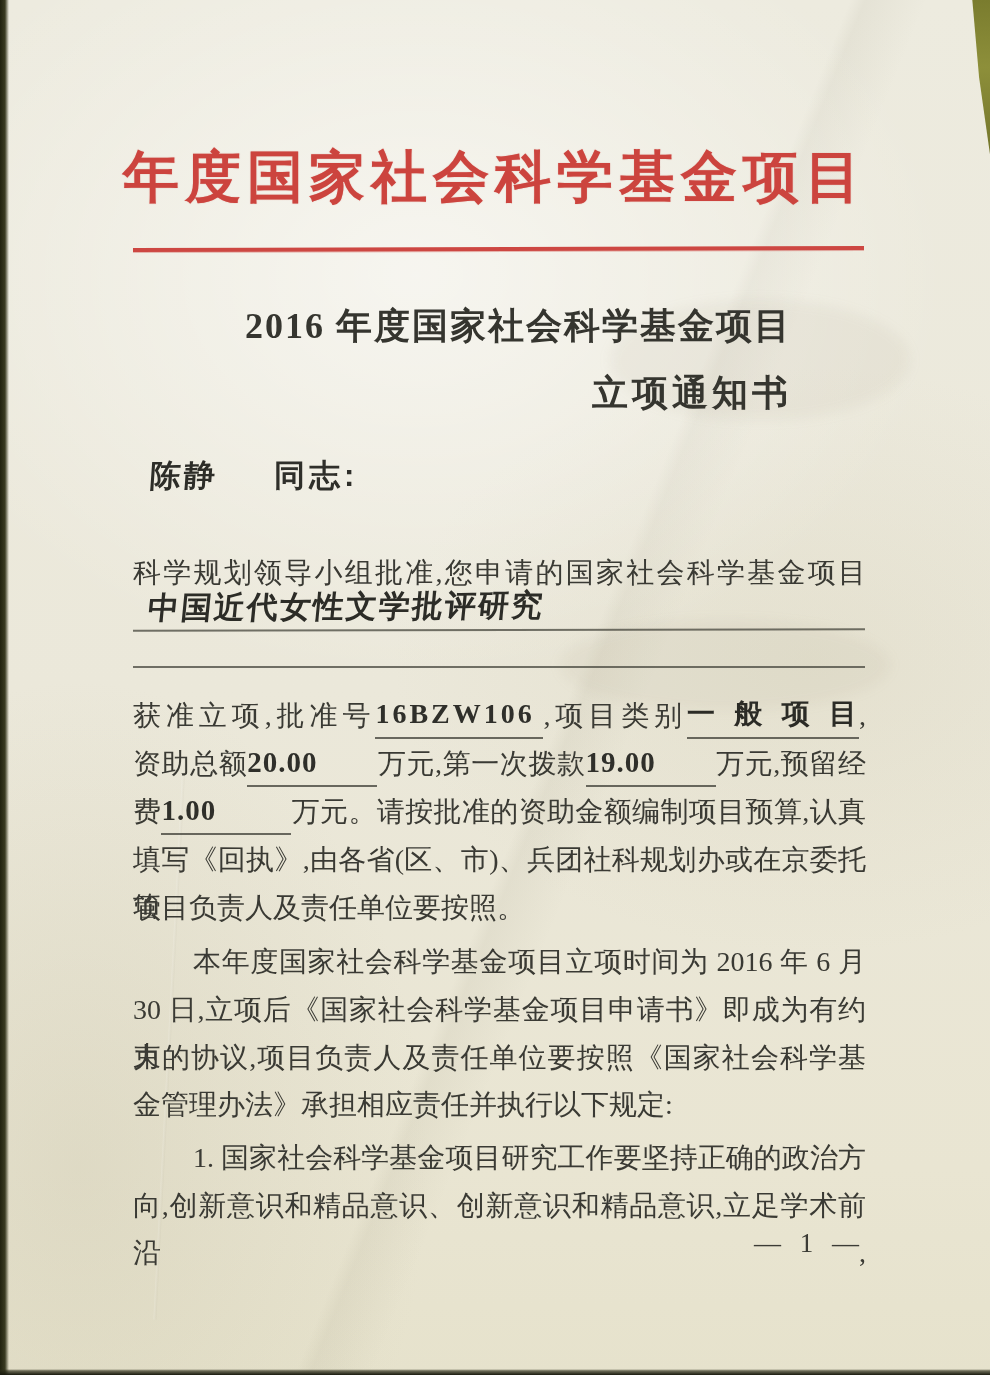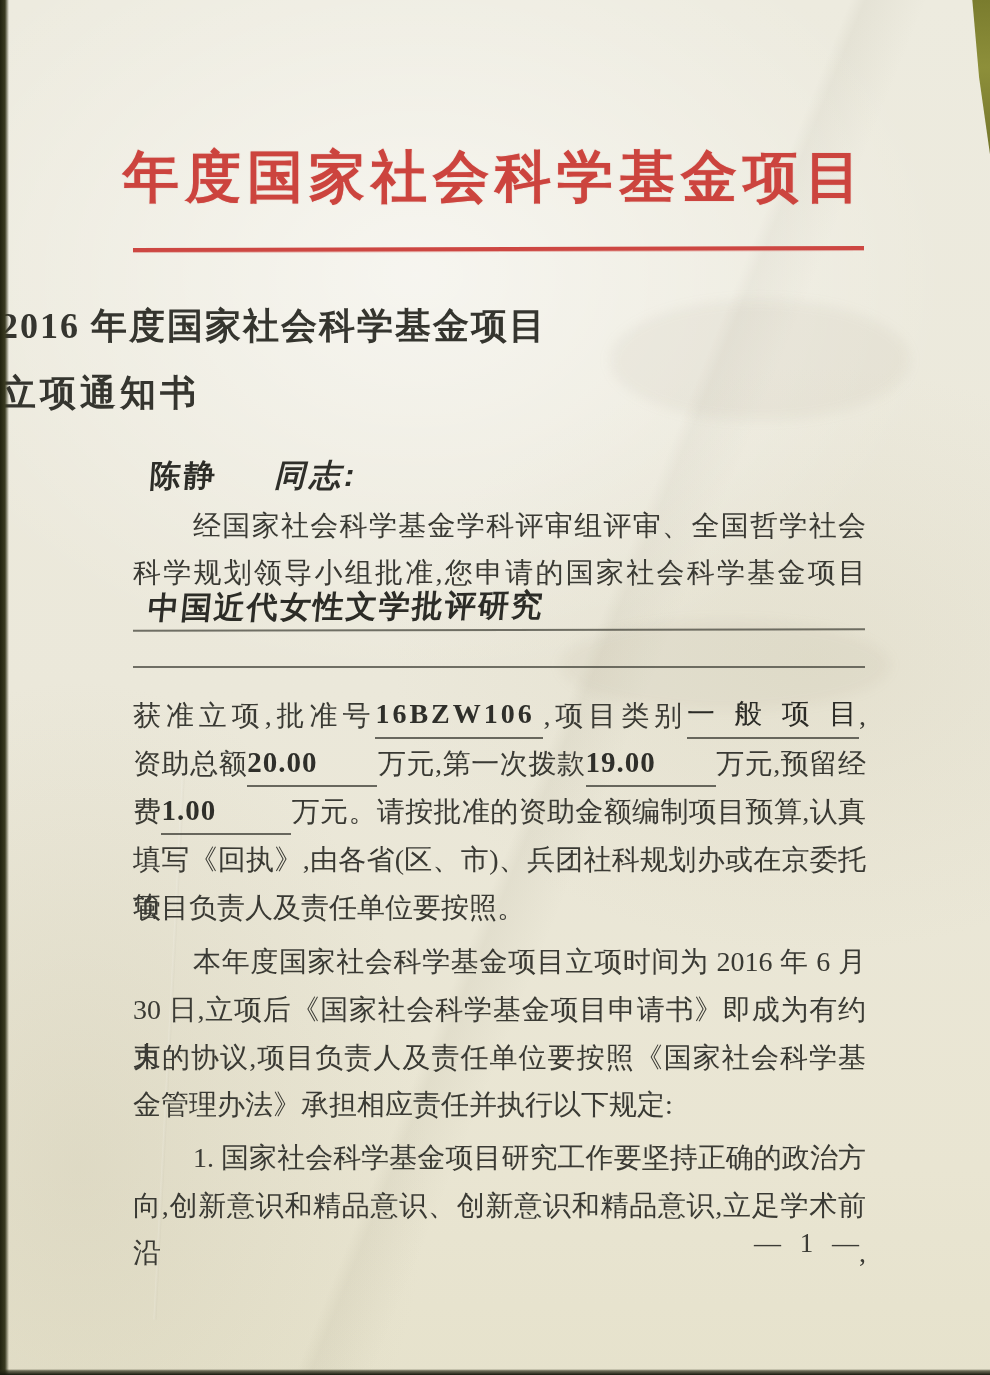--- a/index.html
+++ b/index.html
@@ -34,39 +34,39 @@
   .smudge.b{left:560px;top:620px;width:330px;height:90px;background:rgba(150,145,120,0.07);}
   .org-title{
     position:absolute;left:0;top:140px;width:990px;text-align:center;
     font-size:56px;font-weight:800;letter-spacing:6px;color:#cc443e;
     text-shadow:0 0 1px rgba(204,68,62,0.5);
     font-family:"Liberation Serif","DejaVu Serif",serif;
   }
   .red-rule{position:absolute;left:133px;top:247px;width:731px;height:4px;background:#cd4742;
     box-shadow:0 1px 0 rgba(205,71,66,0.35);transform:rotate(-0.15deg);}
 
-  .doc-title{position:absolute;left:0;top:302px;width:792px;text-align:left;
+  .doc-title{position:absolute;left:0;top:302px;width:792px;text-align:right;
     color:#35352f;font-weight:700;}
   .doc-title .t1{font-size:36px;letter-spacing:2px;}
   .doc-title .t2{font-size:36px;letter-spacing:4px;margin-top:18px;}
 
   .salutation{position:absolute;left:150px;top:455px;width:600px;height:42px;color:#33332d;}
   .hw-name{display:inline-block;font-size:31px;font-weight:700;color:#2d2d28;
     transform:skewX(-5deg) rotate(-1deg);letter-spacing:3px;}
   .sal-suffix{display:inline-block;margin-left:56px;font-size:31px;font-weight:700;
-    color:#2f2f2a;font-family:"Liberation Sans","DejaVu Sans",sans-serif;letter-spacing:4px;font-style:italic;}
+    color:#2f2f2a;font-family:"Liberation Sans","DejaVu Sans",sans-serif;letter-spacing:4px;}
 
   .bline{position:absolute;left:133px;width:733px;height:47px;line-height:47px;
     font-size:28px;color:#3a3a34;white-space:nowrap;}
   .just{text-align:justify;text-align-last:justify;white-space:normal;}
   .indent{text-indent:60px;}
   .fill{display:inline-block;border-bottom:2px solid rgba(60,60,52,0.75);
     text-align:left;line-height:34px;vertical-align:bottom;height:40px;}
   .grant-no{width:168px;font-size:28px;letter-spacing:3px;color:#2f2f2a;font-weight:600;}
-  .category{width:172px;font-size:28px;font-weight:400;color:#2b2b26;letter-spacing:2px;}
+  .category{width:172px;font-size:28px;font-weight:700;color:#2b2b26;letter-spacing:2px;}
   .amount{width:130px;font-size:29px;font-weight:600;color:#2f2f2a;letter-spacing:1px;}
 
   .hw-title{position:absolute;left:148px;top:586px;font-size:31px;font-weight:600;
     color:#2c2c27;letter-spacing:2px;transform:skewX(-6deg) rotate(-0.4deg);}
   .uline{position:absolute;left:133px;width:732px;height:2px;background:rgba(70,69,60,0.75);}
   .uline.u1{top:629px;transform:rotate(-0.1deg);}
   .uline.u2{top:666px;}
 
   .page-num{position:absolute;left:133px;top:1228px;width:732px;text-align:right;
     font-size:27px;color:#3c3c36;letter-spacing:6px;}
@@ -85,21 +85,20 @@
 
   <div class="doc-title">
     <div class="t1">2016 年度国家社会科学基金项目</div>
     <div class="t2">立项通知书</div>
   </div>
 
   <div class="salutation">
     <span class="hw-name">陈静</span><span class="sal-suffix">同志:</span>
   </div>
 
-  <div class="bline just indent" style="top:502px;">经国家社会科学基金学科评审组评审、全国哲学社会</div>
   <div class="bline just" style="top:549px;">科学规划领导小组批准,您申请的国家社会科学基金项目</div>
 
   <div class="hw-title">中国近代女性文学批评研究</div>
   <div class="uline u1"></div>
   <div class="uline u2"></div>
 
   <div class="bline just" style="top:692px;">
     <span>获准立项,批准号</span><span class="fill grant-no">16BZW106</span><span>,项目类别</span><span class="fill category">一般项目</span><span>,</span>
   </div>
   <div class="bline just" style="top:740px;">

